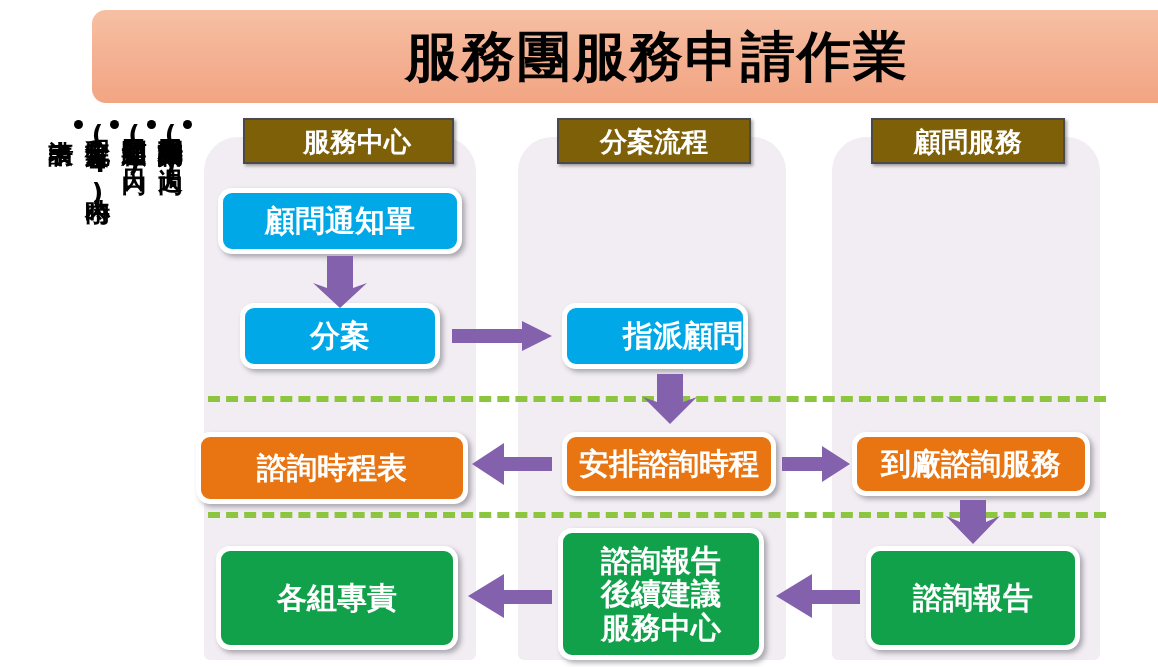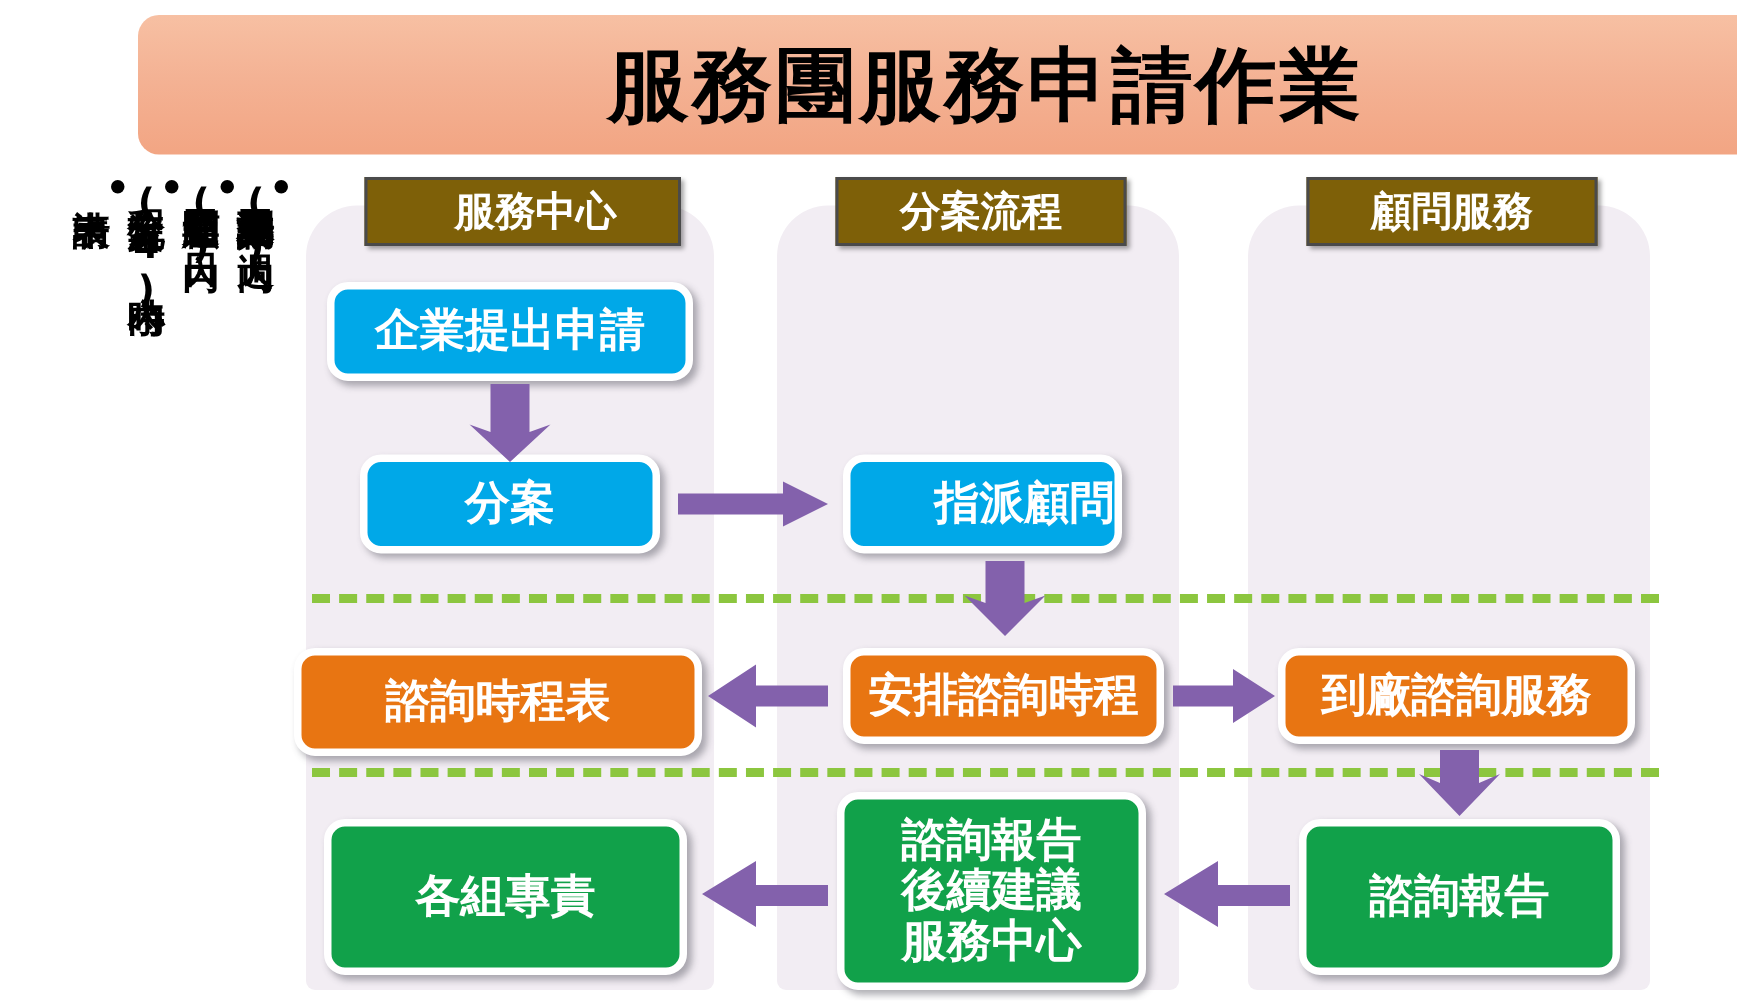--- a/index.html
+++ b/index.html
@@ -242,21 +242,21 @@
     <g>
       <path d="M 860 590 L 812 590 L 812 574 L 776 596 L 812 618 L 812 604 L 860 604 Z" fill="#8361ac"></path>
     </g>
 
     <g>
       <path d="M 552 590 L 504 590 L 504 574 L 468 596 L 504 618 L 504 604 L 552 604 Z" fill="#8361ac"></path>
     </g>
   </svg>
 
   <div class="box blue b-apply">
-    <span>企業提出申請</span>
+    <span>顧問通知單</span>
   </div>
 
   <div class="box blue b-assign">
     <span>分案</span>
   </div>
 
   <div class="box blue b-consult">
     <span>指派顧問</span>
   </div>
 

